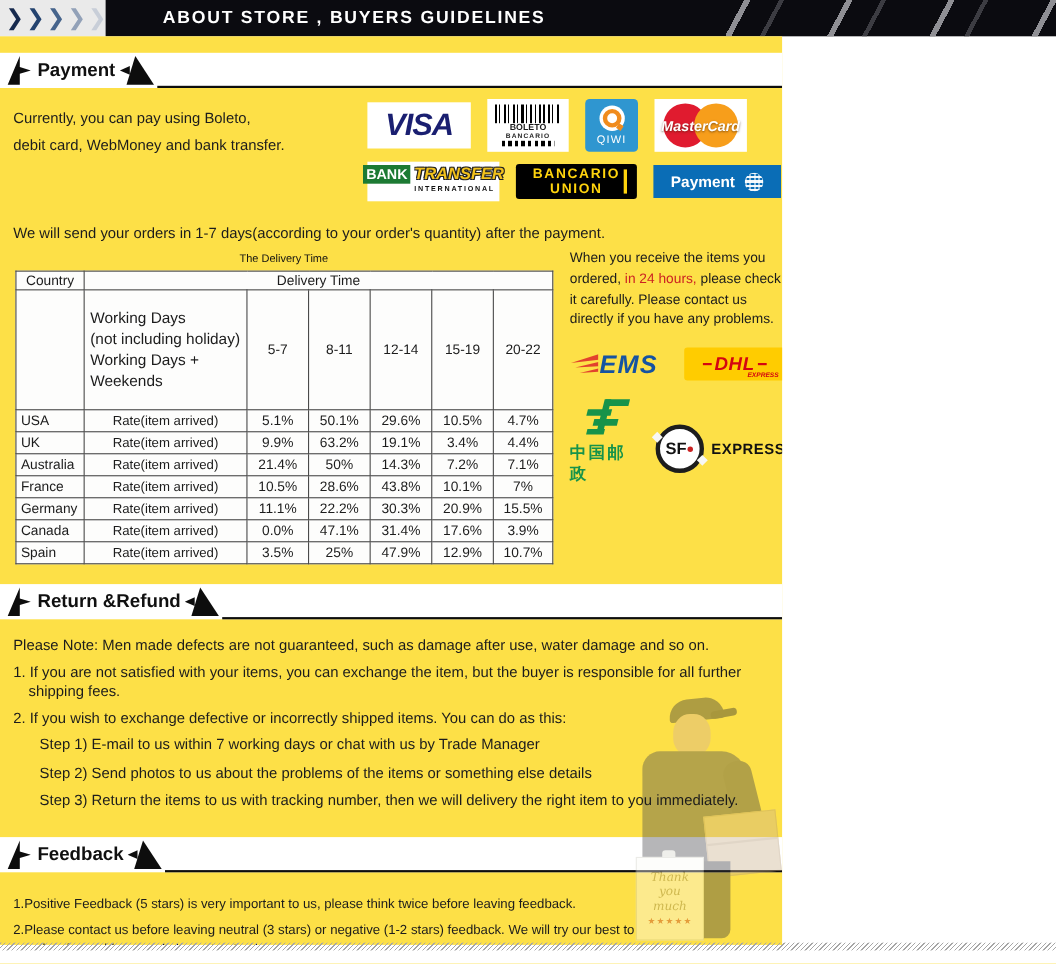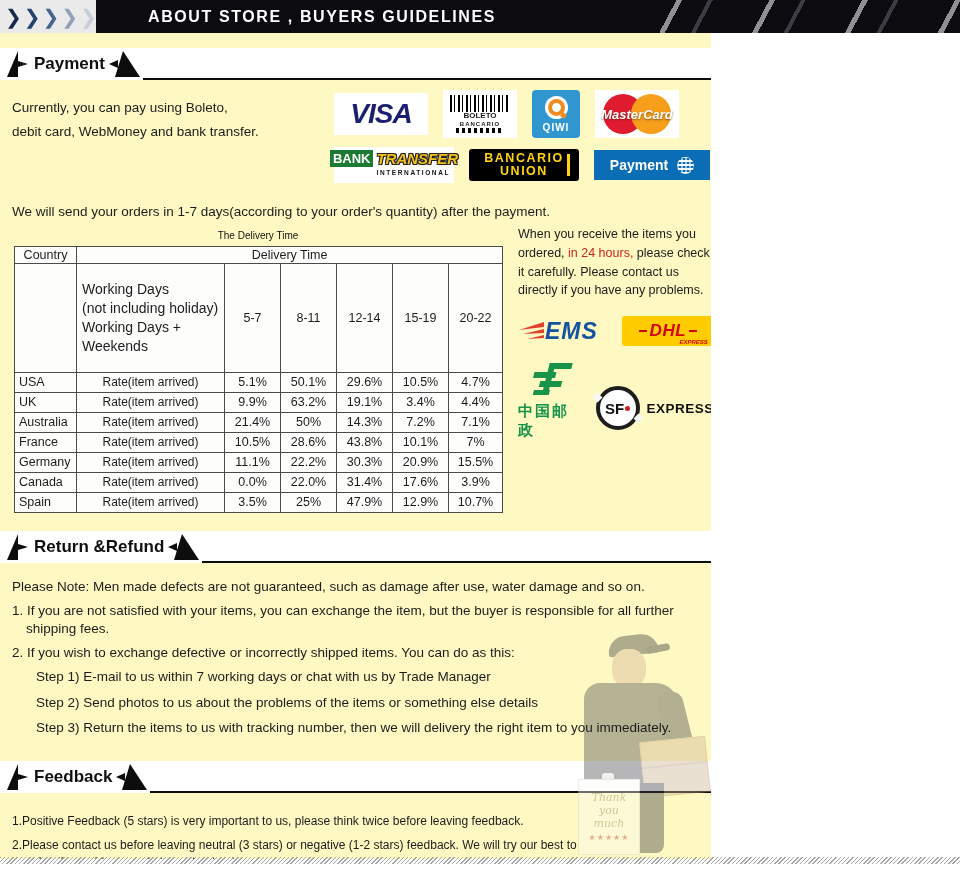--- a/index.html
+++ b/index.html
@@ -25,21 +25,21 @@
     background:repeating-linear-gradient(118deg, transparent 0 24px, #8f8f94 24px 29px, transparent 29px 52px, #3c3c42 52px 56px, transparent 56px 82px);
   }
   .banner-title {
     position:absolute; left:52px; top:0; height:33px; display:flex; align-items:center;
     color:#fff; font-weight:700; font-size:16px; letter-spacing:1.6px; white-space:nowrap;
   }
 
   
   .content {
     position:absolute; left:0; top:33px; width:711px; height:826px;
-    background:#fef9c3; overflow:hidden;
+    background:#fde047; overflow:hidden;
   }
 
   
   .section-head { display:flex; align-items:center; height:32px; background:#ffffff; padding-left:6px; }
   .section-head .label { font-size:17px; font-weight:700; margin:0 4px; color:#101010; }
   .head-line { flex:1; align-self:flex-end; border-bottom:2px solid #0d0d0d; margin-left:2px; }
   .arrow-svg { display:block; }
 
   
   .pay-body { display:flex; padding:10px 0 6px 12px; }
@@ -52,21 +52,21 @@
   .visa span { color:#1a1f71; font-style:italic; font-weight:900; font-size:28px; letter-spacing:-1px; }
   .boleto { width:74px; height:48px; flex-direction:column; }
   .barcode { width:60px; height:17px; background:repeating-linear-gradient(90deg,#000 0 2px,#fff 2px 4px,#000 4px 5px,#fff 5px 8px); }
   .boleto .b1 { font-size:8px; font-weight:800; line-height:1.1; }
   .boleto .b2 { font-size:6px; font-weight:700; letter-spacing:1px; line-height:1.1; }
   .barcode2 { width:48px; height:5px; margin-top:1px; background:repeating-linear-gradient(90deg,#000 0 3px,#fff 3px 6px); }
   .qiwi { width:48px; height:48px; background:#2f96d0; border-radius:4px; display:flex; flex-direction:column; align-items:center; justify-content:center; }
   .qball { width:23px; height:23px; background:#fff; border-radius:50%; position:relative; }
   .qball::after { content:""; position:absolute; inset:3px; border:4px solid #f08c1e; border-radius:50%; }
   .qball::before { content:""; position:absolute; right:2px; bottom:1px; width:5px; height:5px; background:#f08c1e; transform:rotate(35deg); }
-  .qlabel { color:#fff; font-weight:700; font-size:10px; margin-top:3px; letter-spacing:1px; }
+  .qlabel { color:#fff; font-weight:400; font-size:10px; margin-top:3px; letter-spacing:1px; }
   .mastercard { width:84px; height:48px; position:relative; }
   .mc-left { position:absolute; left:8px; top:4px; width:40px; height:40px; border-radius:50%; background:#e01b2f; }
   .mc-right { position:absolute; right:8px; top:4px; width:40px; height:40px; border-radius:50%; background:#f79e1b; }
   .mc-label { position:relative; z-index:2; color:#fff; font-style:italic; font-weight:800; font-size:13px; text-shadow:0 1px 2px rgba(60,30,0,.6); }
   .banktransfer { width:120px; height:36px; background:#fff; padding-top:3px; box-sizing:border-box; display:block; }
   .bt-row { display:flex; align-items:center; justify-content:center; gap:3px; }
   .bt-bank { background:#1c7a33; color:#fff; font-weight:800; font-size:13px; padding:1px 3px; }
   .bt-transfer { color:#f2c11c; font-style:italic; font-weight:900; font-size:15px;
     text-shadow:-1px -1px 0 #222, 1px -1px 0 #222, -1px 1px 0 #222, 1px 1px 0 #222; }
   .bt-sub { text-align:right; font-size:6.5px; letter-spacing:1.6px; color:#111; margin-top:2px; padding-right:4px; font-weight:700; }
@@ -302,21 +302,21 @@
               <td class="c range">11.1%</td>
               <td class="c range">22.2%</td>
               <td class="c range">30.3%</td>
               <td class="c range">20.9%</td>
               <td class="c range">15.5%</td>
             </tr>
             <tr>
               <td class="countrycell">Canada</td>
               <td class="c">Rate(item arrived)</td>
               <td class="c range">0.0%</td>
-              <td class="c range">22.0%</td>
+              <td class="c range">47.1%</td>
               <td class="c range">31.4%</td>
               <td class="c range">17.6%</td>
               <td class="c range">3.9%</td>
             </tr>
             <tr>
               <td class="countrycell">Spain</td>
               <td class="c">Rate(item arrived)</td>
               <td class="c range">3.5%</td>
               <td class="c range">25%</td>
               <td class="c range">47.9%</td>

